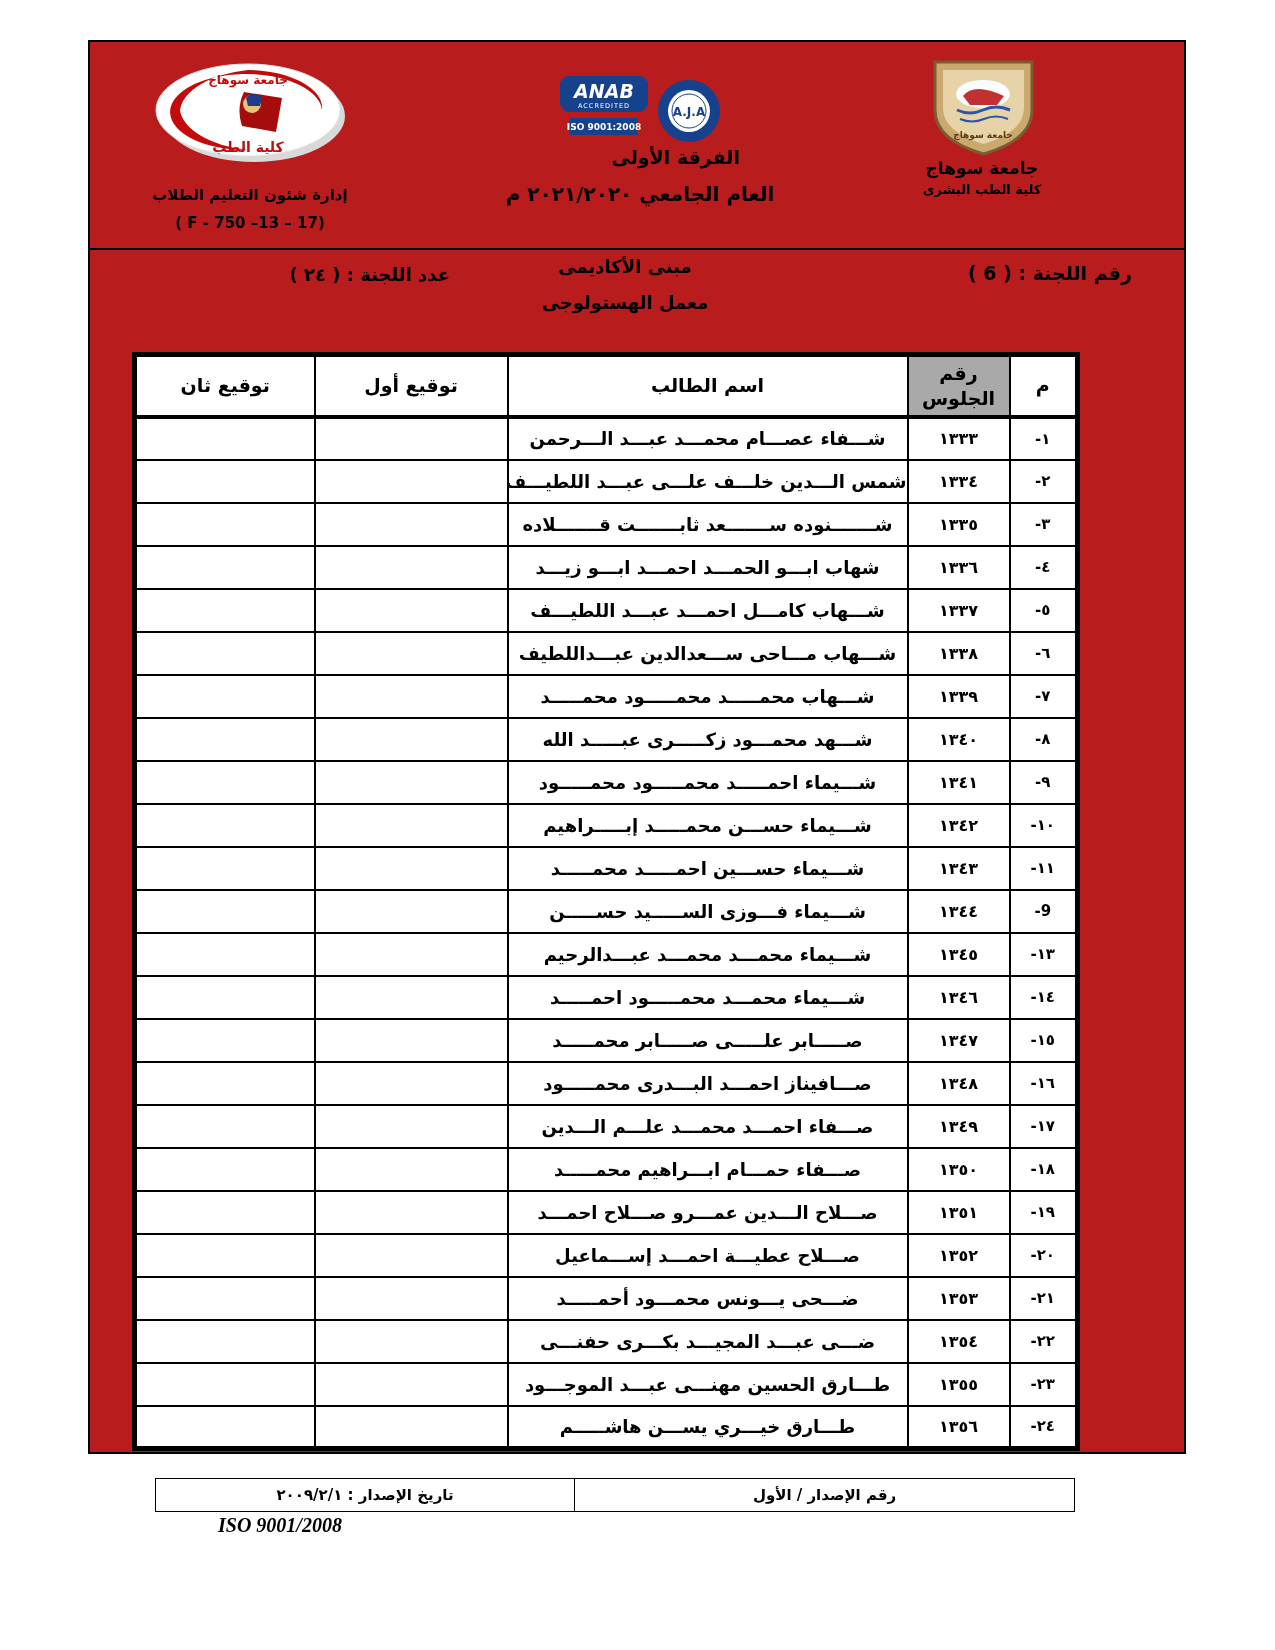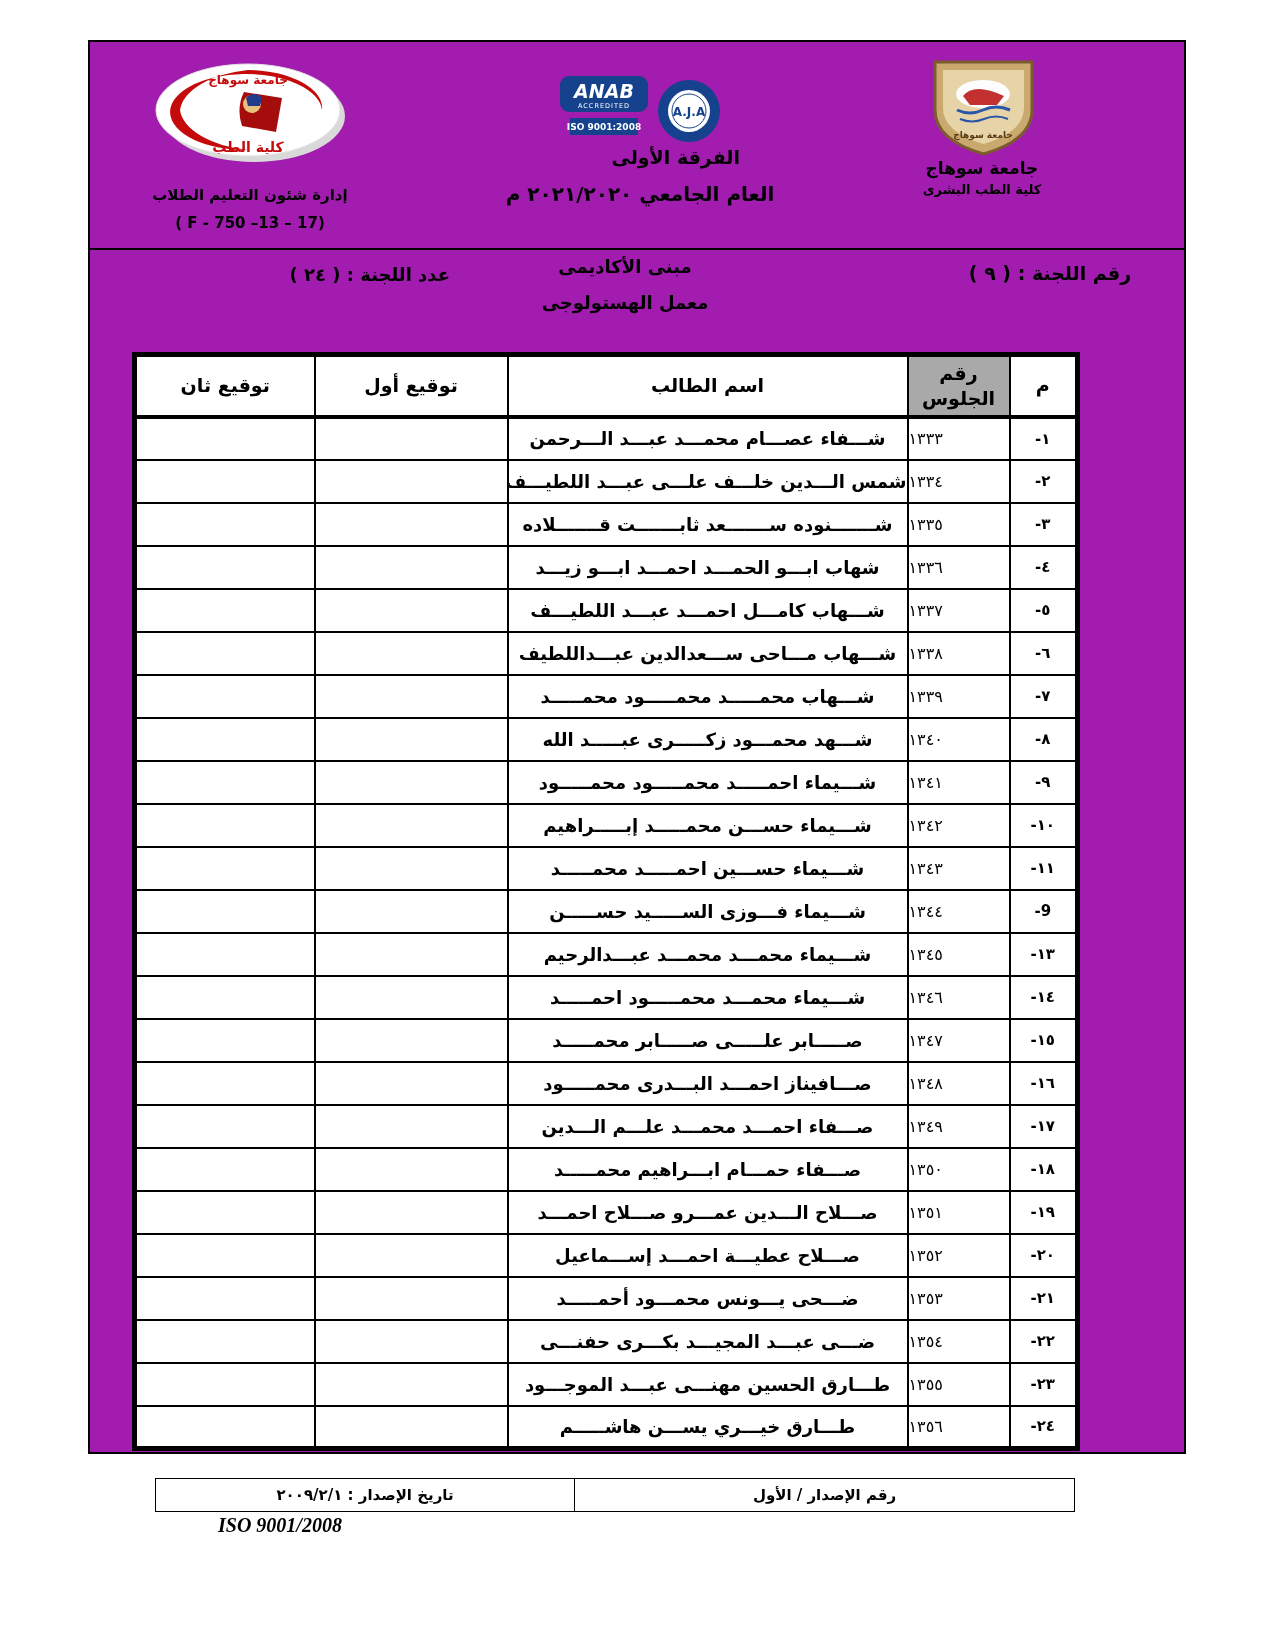--- a/index.html
+++ b/index.html
@@ -6,21 +6,21 @@
   html,body{width:1275px;height:1650px}
   body{
     background:#fff;
     font-family:"DejaVu Sans",sans-serif;
     position:relative;
     direction:rtl;
     color:#000;
   }
   .frame{
     position:absolute;left:88px;top:40px;width:1098px;height:1414px;
-    border:2px solid #000;background:#a21caf;
+    border:2px solid #000;background:#b91c1c;
   }
   .frame > *{position:absolute}
   .hdr-divider{left:-2px;top:206px;width:1098px;height:0;border-top:2px solid #000}
 
   
   .logo-left{left:62px;top:18px;width:195px;height:104px}
   .dept-line{left:30px;top:144px;width:260px;text-align:center;font-size:15px;font-weight:bold}
   .form-code{left:30px;top:172px;width:260px;text-align:center;font-size:15px;font-weight:bold;direction:ltr}
 
   
@@ -42,21 +42,21 @@
 
   
   .table-wrap{left:47px;top:310px;width:943px}
   .roster{border-collapse:collapse;table-layout:fixed;width:943px;border:5px solid #000;background:#fff}
   .roster th,.roster td{border:2px solid #000;vertical-align:middle;overflow:hidden}
   .roster thead tr{height:62px;border-bottom:4px solid #000}
   .roster thead th{font-size:19px;font-weight:bold;text-align:center;line-height:1.3;padding:2px}
   .roster thead th.h-seat{background:var(--header_gray,#a9a9a9)}
   .roster tbody tr{height:43px}
   .c-idx{font-size:15px;font-weight:bold;text-align:center}
-  .c-seat{font-size:16px;font-weight:normal;text-align:left;letter-spacing:3px}
+  .c-seat{font-size:16px;font-weight:bold;text-align:center;letter-spacing:3px}
   .c-name{font-size:18px;font-weight:bold;text-align:center;white-space:nowrap}
   .c-sig,.c-sig2{background:#fff}
 
   
   .footer-strip{
     position:absolute;left:155px;top:1478px;width:920px;height:34px;
     display:flex;border:1px solid #000;font-weight:bold;font-size:15px;background:#fff;
   }
   .footer-cell-right{width:500px;border-left:1px solid #000;display:flex;align-items:center;justify-content:center}
   .footer-cell-left{flex:1;display:flex;align-items:center;justify-content:center}
@@ -108,21 +108,21 @@
     <path d="M33,38 q11,-14 41,0 l-7,9 h-27 z" fill="#c23030"></path>
     <path d="M27,52 q13,6 26,0 q13,-6 27,0" stroke="#2a55a8" fill="none" stroke-width="3"></path>
     <path d="M30,61 q12,5 24,0 q12,-5 24,0" stroke="#2a55a8" fill="none" stroke-width="2"></path>
     <text x="53" y="80" font-size="9" font-weight="bold" fill="#5a3c14" text-anchor="middle">جامعة سوهاج</text>
   </svg>
   <div class="univ-name">جامعة سوهاج</div>
   <div class="fac-name">كلية الطب البشرى</div>
 
   <div class="hdr-divider"></div>
 
-  <div class="committee-no">رقم اللجنة : ( ٩ )</div>
+  <div class="committee-no">رقم اللجنة : ( 6 )</div>
   <div class="building">مبنى الأكاديمى</div>
   <div class="lab">معمل الهستولوجى</div>
   <div class="committee-count">عدد اللجنة : ( ٢٤ )</div>
 
   <div class="table-wrap">
     <table class="roster">
       <colgroup>
         <col style="width:68px">
           <col style="width:102px">
           <col style="width:400px">

